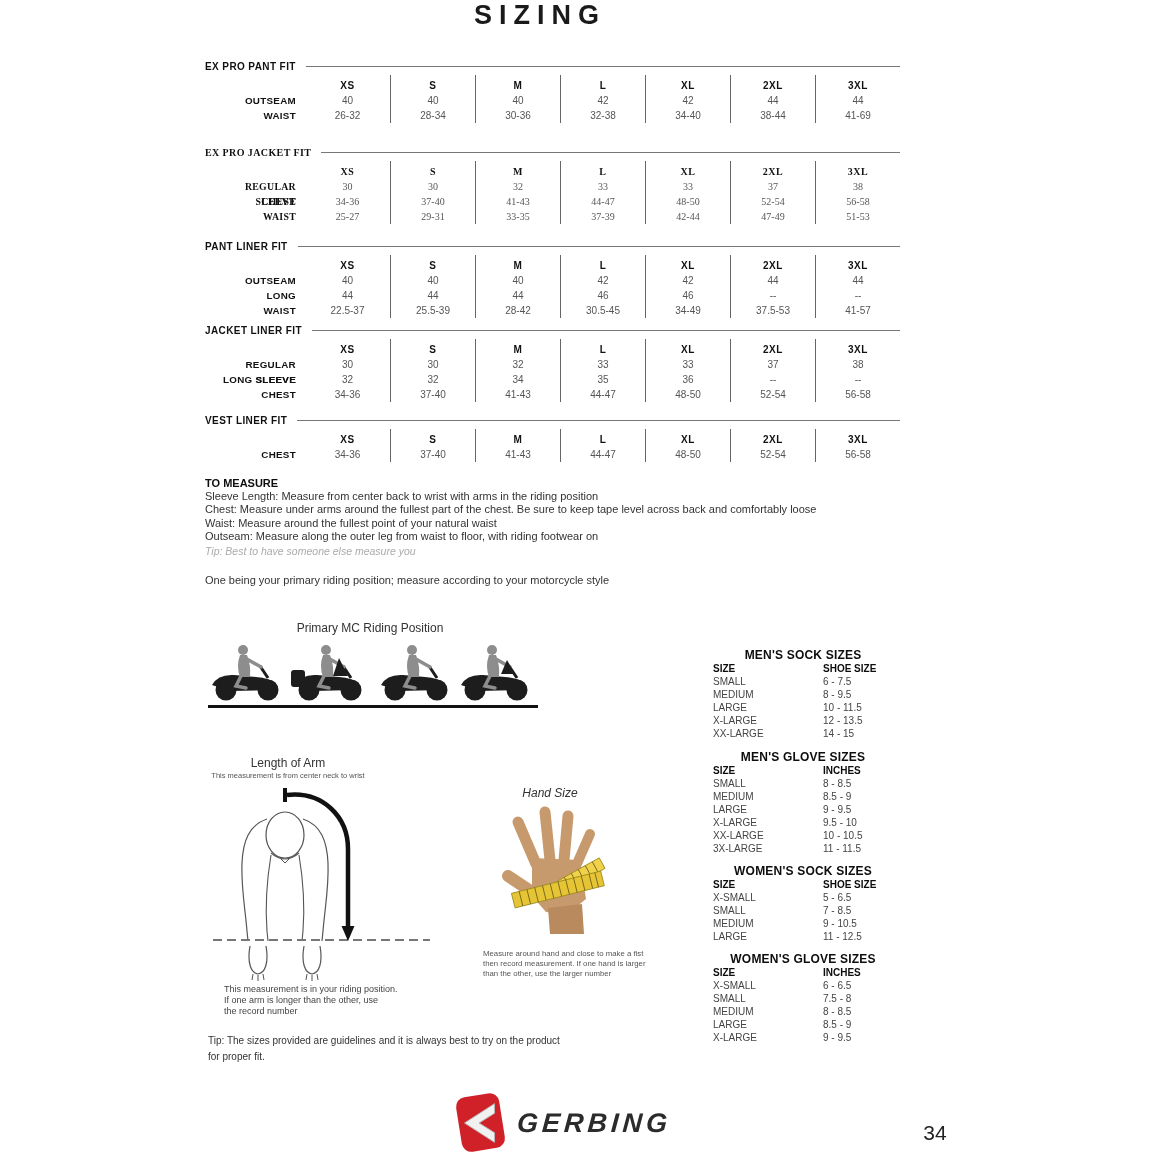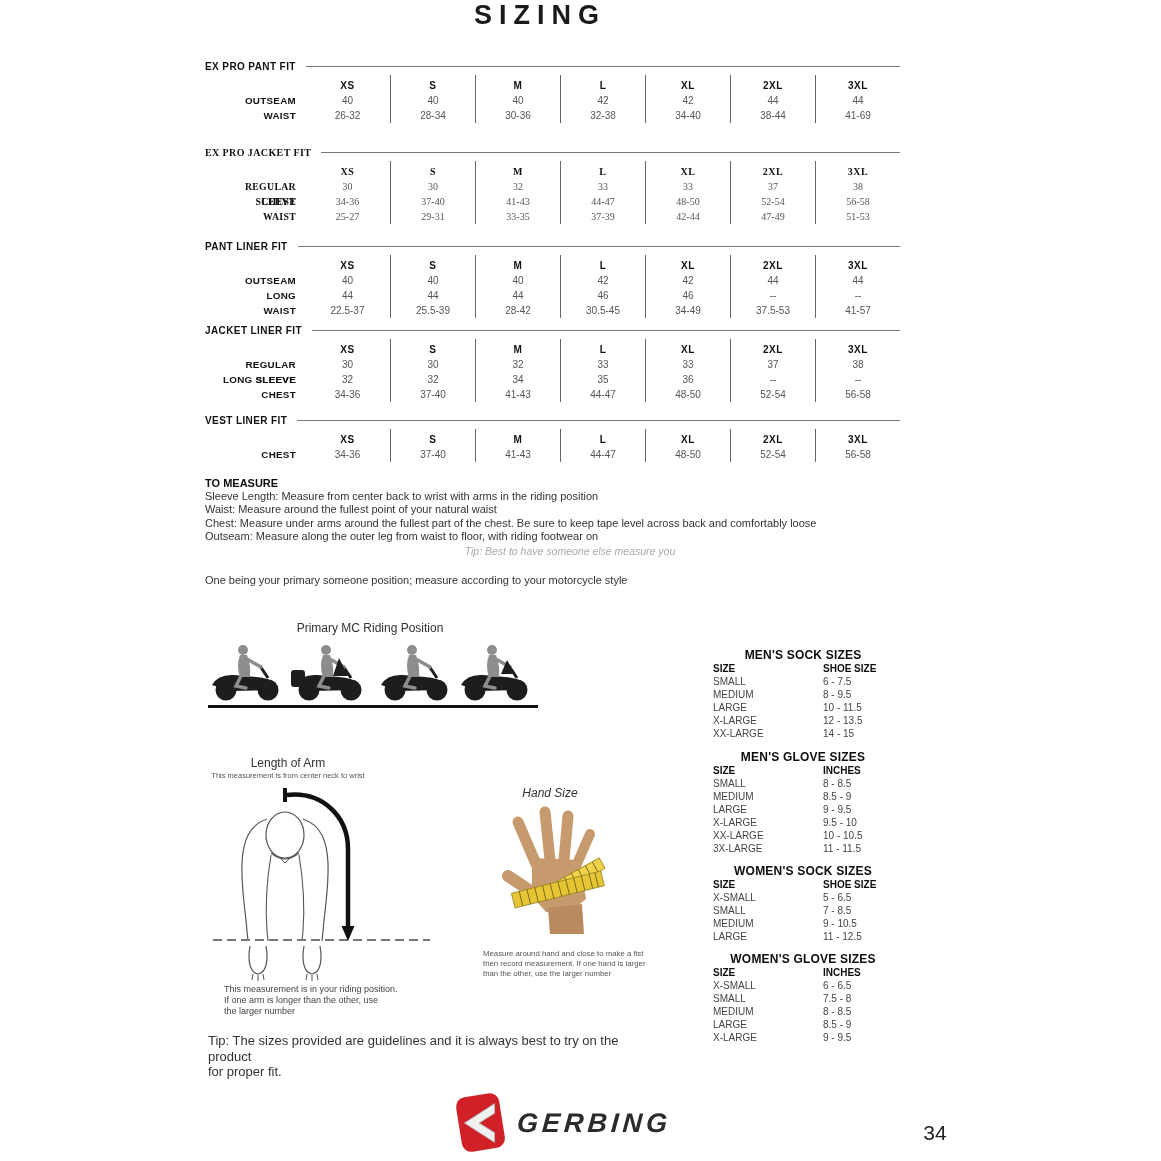--- a/index.html
+++ b/index.html
@@ -18,21 +18,21 @@
   .ft-rule { flex:1; border-top:1px solid #777; margin-left:10px; height:0; }
   .ft-grid { display:grid; grid-template-columns:100px repeat(7,85px); margin-top:2px; }
   .ft-cell { font-size:10px; text-align:center; height:15px; line-height:15px; color:#555; }
   .ft-size { font-weight:bold; color:#111; height:18px; line-height:21px; letter-spacing:.6px; }
   .ft-label { font-weight:bold; color:#111; text-align:right; padding-right:9px; font-size:9.8px; letter-spacing:.3px; }
   .vline { border-left:1px solid #666; }
 
   
   .to-measure { position:absolute; left:205px; top:477px; width:730px; font-size:11px; line-height:13.2px; color:#333; }
   .tm-heading { font-weight:bold; color:#0d0d0d; }
-  .tm-tip { font-style:italic; color:#ababab; font-size:10.5px; margin-top:2px;text-align:center; }
+  .tm-tip { font-style:italic; color:#ababab; font-size:10.5px; margin-top:2px; }
   .tm-notes { margin-top:16px; }
 
   
   .riding-title { position:absolute; left:205px; top:621px; width:330px; text-align:center; font-size:12px; color:#333; }
   .moto-svg { position:absolute; left:208px; top:640px; }
 
   
   .arm-title { position:absolute; left:198px; top:756px; width:180px; text-align:center; font-size:12px; color:#333; }
   .arm-sub { position:absolute; left:200px; top:771px; width:176px; text-align:center; font-size:7.5px; color:#555; }
   .arm-svg { position:absolute; left:205px; top:783px; }
@@ -45,21 +45,21 @@
 
   
   .acc-tables { position:absolute; left:713px; top:0; width:180px; height:1060px; }
   .acc-table { position:absolute; left:0; width:180px; }
   .acc-title { font-size:12px; font-weight:bold; color:#0d0d0d; height:13px; line-height:13px; letter-spacing:.2px;text-align:center; }
   .acc-grid { display:grid; grid-template-columns:110px 70px; }
   .acc-cell { font-size:10px; color:#444; height:13px; line-height:13px; }
   .acc-h { font-weight:bold; color:#0d0d0d; }
 
   
-  .bottom-tip { position:absolute; left:208px; top:1033px; width:440px; font-size:13px; line-height:15.5px; color:#333; }
+  .bottom-tip { position:absolute; left:208px; top:1033px; width:440px; font-size:10px; line-height:15.5px; color:#333; }
   .logo { position:absolute; left:0; top:1090px; width:1121px; display:flex; justify-content:center; align-items:center; gap:7px; }
   .wordmark { font-size:27px; font-weight:bold; font-style:italic; letter-spacing:4px; color:#2b2b2b; transform:skewX(-4deg); }
   .page-num { position:absolute; left:905px; top:1121px; width:60px; text-align:center; font-size:21px; color:#222; }
 </style>
 </head>
 <body>
 
 <div class="sheet">
 
   <div class="page-title">SIZING</div>
@@ -240,27 +240,27 @@
           <div class="ft-cell ft-val vline">52-54</div>
           <div class="ft-cell ft-val vline">56-58</div>
         </div>
       </div>
     </div>
 
   <div class="to-measure">
     <div class="tm-heading">TO MEASURE</div>
     <div>
         <div class="tm-line">Sleeve Length: Measure from center back to wrist with arms in the riding position</div>
+        <div class="tm-line">Chest: Measure under arms around the fullest part of the chest. Be sure to keep tape level across back and comfortably loose</div>
         <div class="tm-line">Waist: Measure around the fullest point of your natural waist</div>
-        <div class="tm-line">Chest: Measure under arms around the fullest part of the chest. Be sure to keep tape level across back and comfortably loose</div>
         <div class="tm-line">Outseam: Measure along the outer leg from waist to floor, with riding footwear on</div>
       </div>
     <div class="tm-tip">Tip: Best to have someone else measure you</div>
     <div class="tm-notes">
-        <div class="tm-line">One being your primary someone position; measure according to your motorcycle style</div>
+        <div class="tm-line">One being your primary riding position; measure according to your motorcycle style</div>
       </div>
   </div>
 
   <div class="riding-title">Primary MC Riding Position</div>
 
   <svg class="moto-svg" width="330" height="70" viewBox="0 0 330 70">
     <defs>
       <g id="moto">
         <circle cx="16" cy="50" r="10.5" fill="#1d1d1d"></circle>
         <circle cx="58" cy="50" r="10.5" fill="#1d1d1d"></circle>
@@ -307,21 +307,21 @@
     <line x1="8" y1="157" x2="225" y2="157" stroke="#777" stroke-width="2" stroke-dasharray="9 5"></line>
 
     <line x1="80" y1="5" x2="80" y2="19" stroke="#111" stroke-width="4"></line>
     <path d="M82,12 C118,8 143,34 143,66 L143,144" fill="none" stroke="#111" stroke-width="4.5"></path>
     <polygon points="136.5,143 149.5,143 143,158" fill="#111"></polygon>
   </svg>
 
   <div class="arm-caption">
       <div class="cap-line">This measurement is in your riding position.</div>
       <div class="cap-line">If one arm is longer than the other, use</div>
-      <div class="cap-line">the larger number</div>
+      <div class="cap-line">the record number</div>
     </div>
 
   <div class="hand-title">Hand Size</div>
 
   <svg class="hand-svg" width="110" height="130" viewBox="0 0 110 130">
 
     <line x1="38" y1="60" x2="20" y2="18" stroke="#c79a6e" stroke-width="11" stroke-linecap="round"></line>
     <line x1="52" y1="56" x2="47" y2="8" stroke="#c79a6e" stroke-width="11" stroke-linecap="round"></line>
     <line x1="66" y1="56" x2="70" y2="12" stroke="#c79a6e" stroke-width="11" stroke-linecap="round"></line>
     <line x1="78" y1="62" x2="92" y2="30" stroke="#c79a6e" stroke-width="10" stroke-linecap="round"></line>

